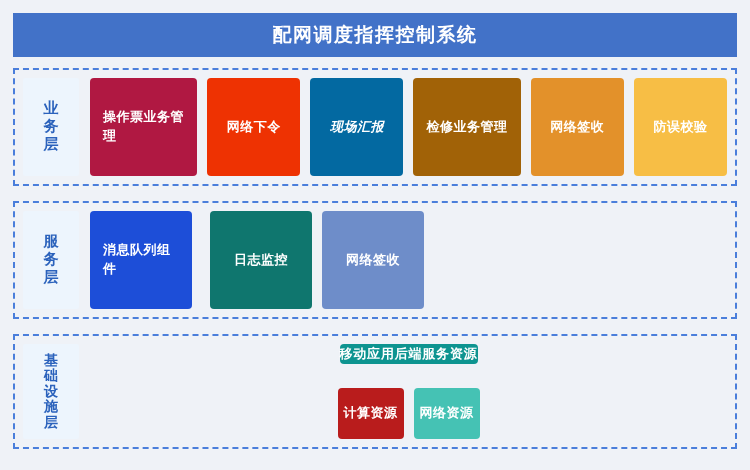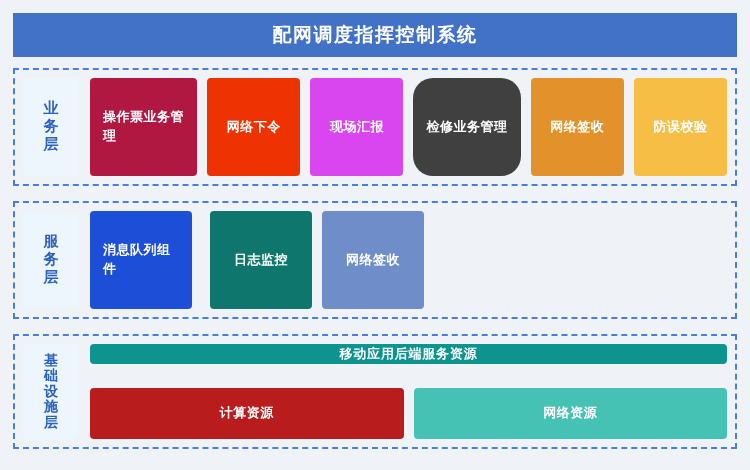--- a/index.html
+++ b/index.html
@@ -106,20 +106,21 @@
   .layer-service .cards { justify-content: flex-start; }
   .layer-service .card { flex: 0 0 102px; }
 
   
   .infra-stack {
     flex: 1 1 auto;
     display: flex;
     flex-direction: column;
     gap: 24px;
     margin-left: 11px;
+    align-items: center;
   }
   .infra-wide {
     flex: 1 1 0;
     border-radius: 4px;
     color: #ffffff;
     font-size: 13px;
     font-weight: bold;
     display: flex;
     align-items: center;
     justify-content: center;
@@ -141,22 +142,22 @@
 
   <section class="layer layer-business" style="border-color: rgb(74, 126, 219); background-color: rgb(239, 242, 247);">
     <div class="layer-label" style="background-color: rgb(237, 245, 253); color: rgb(43, 98, 188);">
       <span>业</span>
       <span>务</span>
       <span>层</span>
     </div>
     <div class="cards">
       <div class="card multiline" style="background-color: rgb(176, 24, 66);">操作票业务管理</div>
       <div class="card single" style="background-color: rgb(238, 50, 2);">网络下令</div>
-      <div class="card single" style="background-color: #d946ef;">现场汇报</div>
-      <div class="card multiline" style="background-color: #404040; border-radius: 20px;">检修业务管理</div>
+      <div class="card single" style="background-color: #0369a1; font-style: italic;">现场汇报</div>
+      <div class="card multiline" style="background-color: #a16207;">检修业务管理</div>
       <div class="card single" style="background-color: rgb(227, 145, 42);">网络签收</div>
       <div class="card single" style="background-color: rgb(247, 190, 69);">防误校验</div>
     </div>
   </section>
 
   <section class="layer layer-service" style="border-color: rgb(74, 126, 219); background-color: rgb(239, 242, 247);">
     <div class="layer-label" style="background-color: rgb(237, 245, 253); color: rgb(43, 98, 188);">
       <span>服</span>
       <span>务</span>
       <span>层</span>

